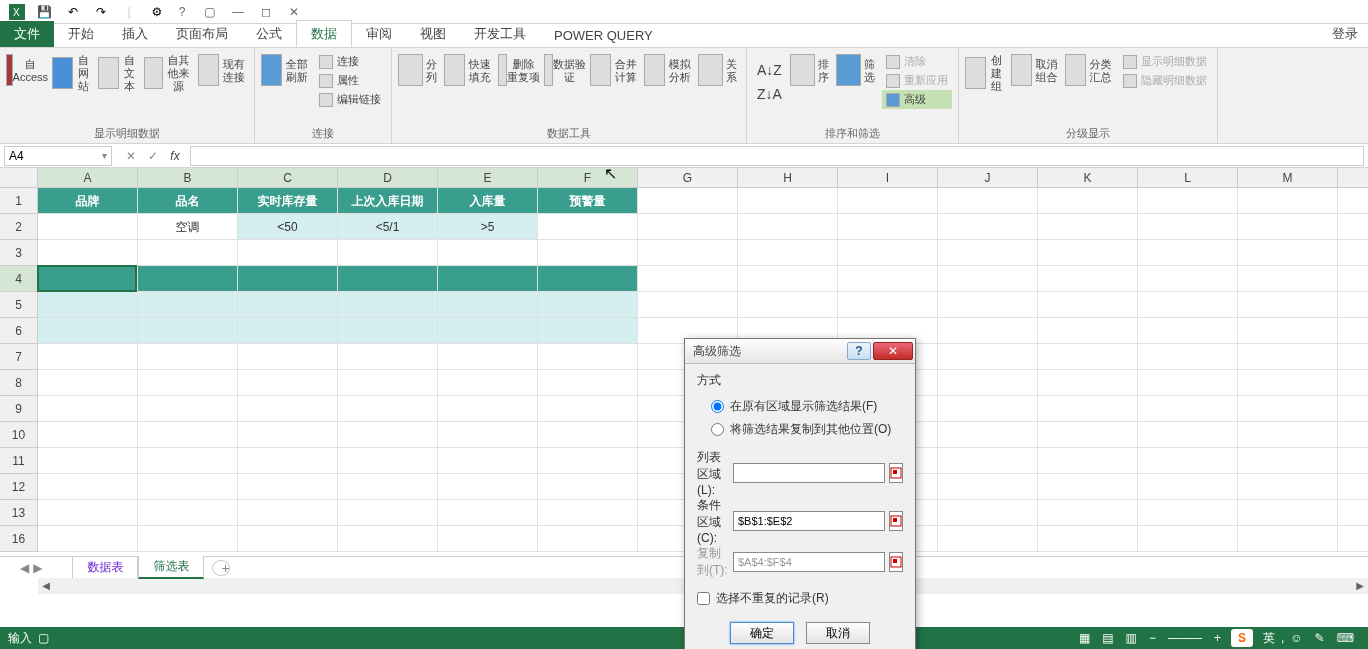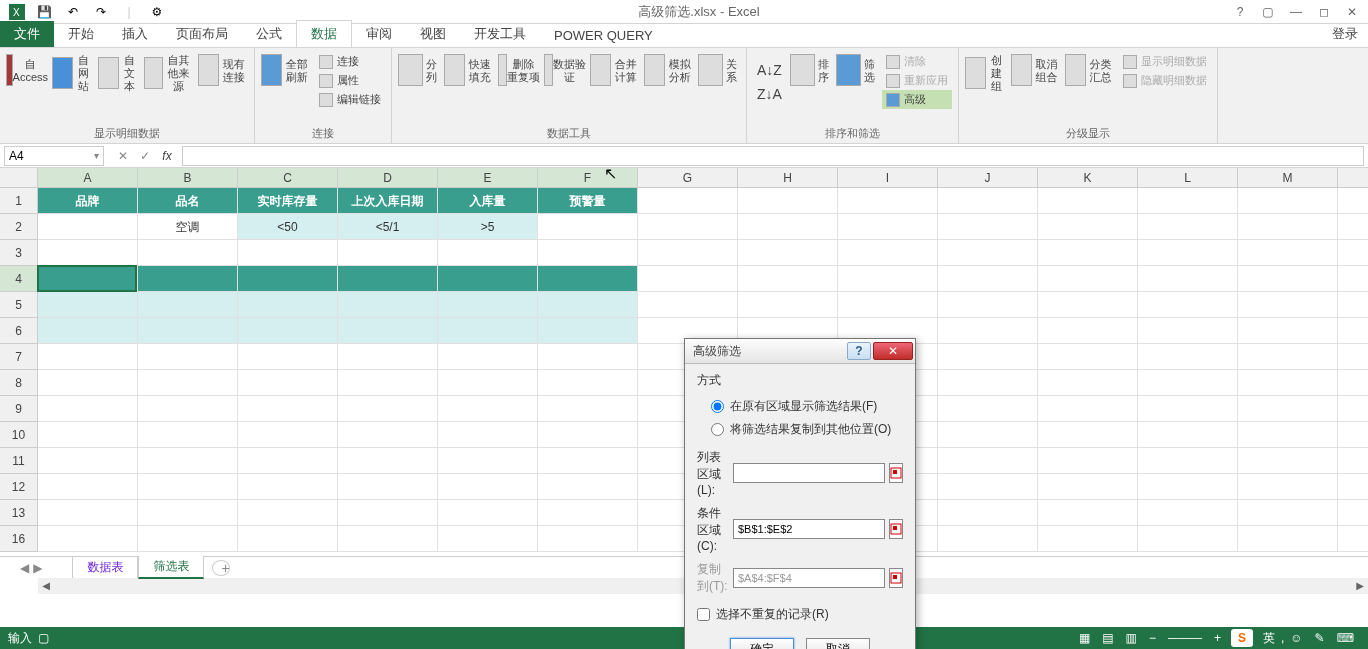--- a/index.html
+++ b/index.html
@@ -27,21 +27,21 @@
 .big-btn.narrow { width: 42px; }
 .big-btn .ic { width: 32px; height: 32px; background: #ddd; border: 1px solid #aaa; margin-bottom: 2px; }
 .big-btn span { font-size: 11px; text-align: center; line-height: 13px; }
 .small-list { display: flex; flex-direction: column; padding-top: 2px; }
 .small-btn { display: flex; align-items: center; gap: 4px; padding: 2px 4px; cursor: pointer; font-size: 11px; color: #444; }
 .small-btn .si { width: 14px; height: 14px; background: #ddd; border: 1px solid #aaa; }
 .small-btn.active { background: #c5e0b3; }
 .small-btn.disabled { color: #aaa; }
 
 .formula-bar { height: 24px; background: #fff; border-bottom: 1px solid #d4d4d4; display: flex; align-items: center; }
-.name-box { width: 100px; height: 20px; border: 1px solid #ccc; margin: 16px 4px; padding: 0 4px; display:flex; align-items:center; position: relative; }
+.name-box { width: 108px; height: 20px; border: 1px solid #ccc; margin: 16px 4px; padding: 0 4px; display:flex; align-items:center; position: relative; }
 .name-box::after { content: "▾"; position: absolute; right: 4px; color: #888; font-size: 10px; }
 .fb-btns { display: flex; gap: 4px; padding: 0 6px; color: #888; }
 .fb-btn { width: 18px; text-align: center; cursor: pointer; }
 .fx { font-style: italic; color: #444; }
 .formula-input { flex: 1; height: 20px; border: 1px solid #ccc; margin-right: 4px; padding: 0 4px; }
 
 .sheet-area { position: relative; height: 426px; background: #fff; overflow: hidden; }
 .col-headers { display: flex; height: 20px; position: absolute; top: 0; left: 0; }
 .corner { width: 38px; height: 20px; background: #f0f0f0; border: 1px solid #ccc; border-top:none; border-left:none; }
 .col-h { height: 20px; background: #f0f0f0; border-right: 1px solid #ccc; border-bottom: 1px solid #ccc; text-align: center; line-height: 20px; color: #444; flex-shrink:0; }
@@ -74,21 +74,21 @@
 .dialog { position: absolute; left: 684px; top: 338px; width: 232px; background: #f0f0f0; border: 1px solid #777; box-shadow: 2px 2px 8px rgba(0,0,0,0.3); font-size: 12px; }
 .dlg-title { background: linear-gradient(#fdfdfd, #e5e5e5); border-bottom: 1px solid #bbb; display: flex; align-items: center; padding: 3px 2px 3px 8px; }
 .dlg-title-text { flex: 1; color: #444; font-size:12px; }
 .dlg-help { width: 24px; height: 18px; background: linear-gradient(#eaf3fb,#c9def2); border: 1px solid #8aa8c8; border-radius: 2px; text-align: center; line-height: 16px; color: #2a5a8a; margin-right: 2px; cursor:pointer; font-weight:bold;}
 .dlg-close { width: 40px; height: 18px; background: linear-gradient(#e67,#c12e2a); border: 1px solid #922; border-radius: 2px; text-align: center; line-height: 16px; color: #fff; cursor: pointer; }
 .dlg-body { padding: 8px 12px 12px 12px; color: #333; }
 .dlg-section { margin-bottom: 8px; }
 .dlg-section-title { margin-bottom: 6px; }
 .radio-row, .check-row { display: flex; align-items: center; gap: 6px; padding: 3px 0 3px 14px; }
 .radio-row input, .check-row input { margin: 0; }
-.field-row { display: flex; align-items: center; margin: 8px 0; gap: 4px; }
+.field-row { display: flex; align-items: center; margin: 0 0; gap: 4px; }
 .field-label { width: 74px; }
 .field-label.disabled { color: #999; }
 .field-input { flex: 1; height: 20px; border: 1px solid #888; background: #fff; padding: 0 4px; font-size: 11px; }
 .field-input.disabled { color: #999; }
 .range-btn { width: 20px; height: 20px; border: 1px solid #888; background: #fff; display: flex; align-items: center; justify-content: center; cursor: pointer; }
 .range-btn svg { width:12px; height:12px;}
 .dlg-buttons { display: flex; justify-content: center; gap: 12px; margin-top: 12px; }
 .dlg-btn { width: 64px; height: 22px; border: 1px solid #888; background: linear-gradient(#fdfdfd,#e3e3e3); cursor: pointer; font-size:12px; }
 .dlg-btn.primary { border: 1px solid #4a90d9; box-shadow: 0 0 2px #4a90d9; }
 
@@ -104,21 +104,20 @@
           <rect width="16" height="16" fill="#217346"></rect>
           <text x="4" y="12" fill="#fff" font-size="10">X</text>
         </svg>
       </div>
     <div class="qat-btn">💾</div>
     <div class="qat-btn">↶</div>
     <div class="qat-btn">↷</div>
     <div class="qat-btn" style="color:#ccc;">|</div>
     <div class="qat-btn">⚙</div>
   </div>
-  <div class="title-text">高级筛选.xlsx - Excel</div>
   <div class="win-controls">
     <div class="win-btn">?</div>
     <div class="win-btn">▢</div>
     <div class="win-btn">—</div>
     <div class="win-btn">◻</div>
     <div class="win-btn">✕</div>
   </div>
 </div>
 
 <div class="tab-row">

